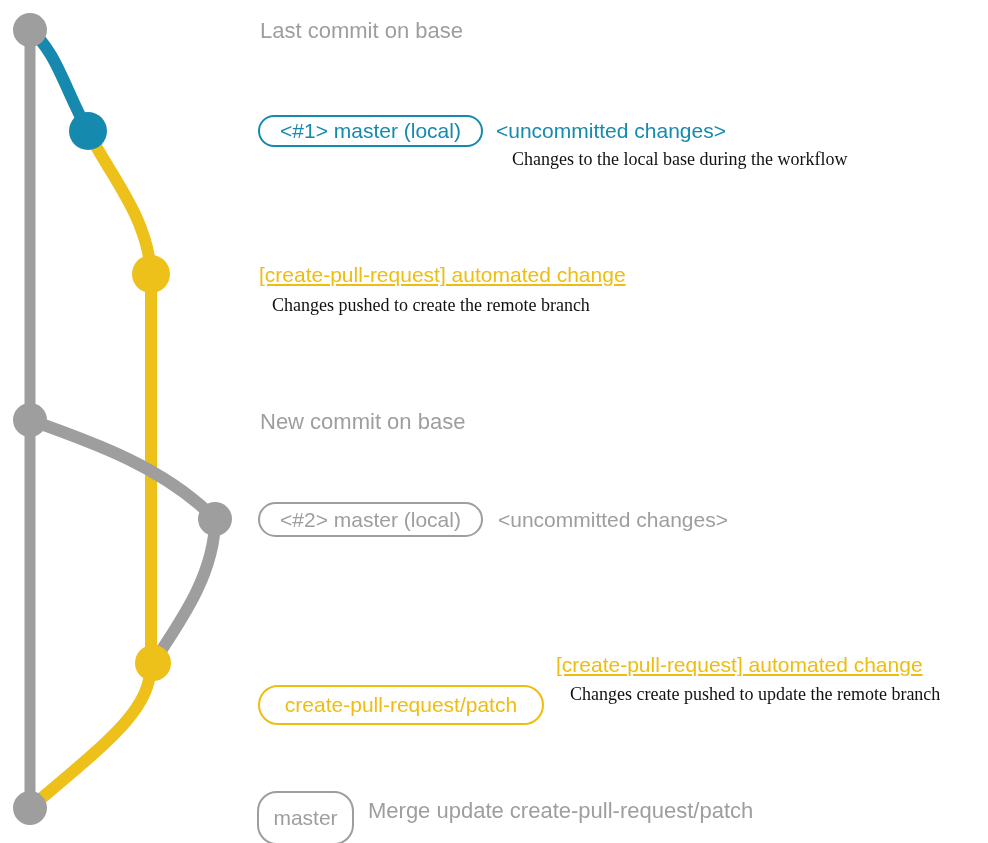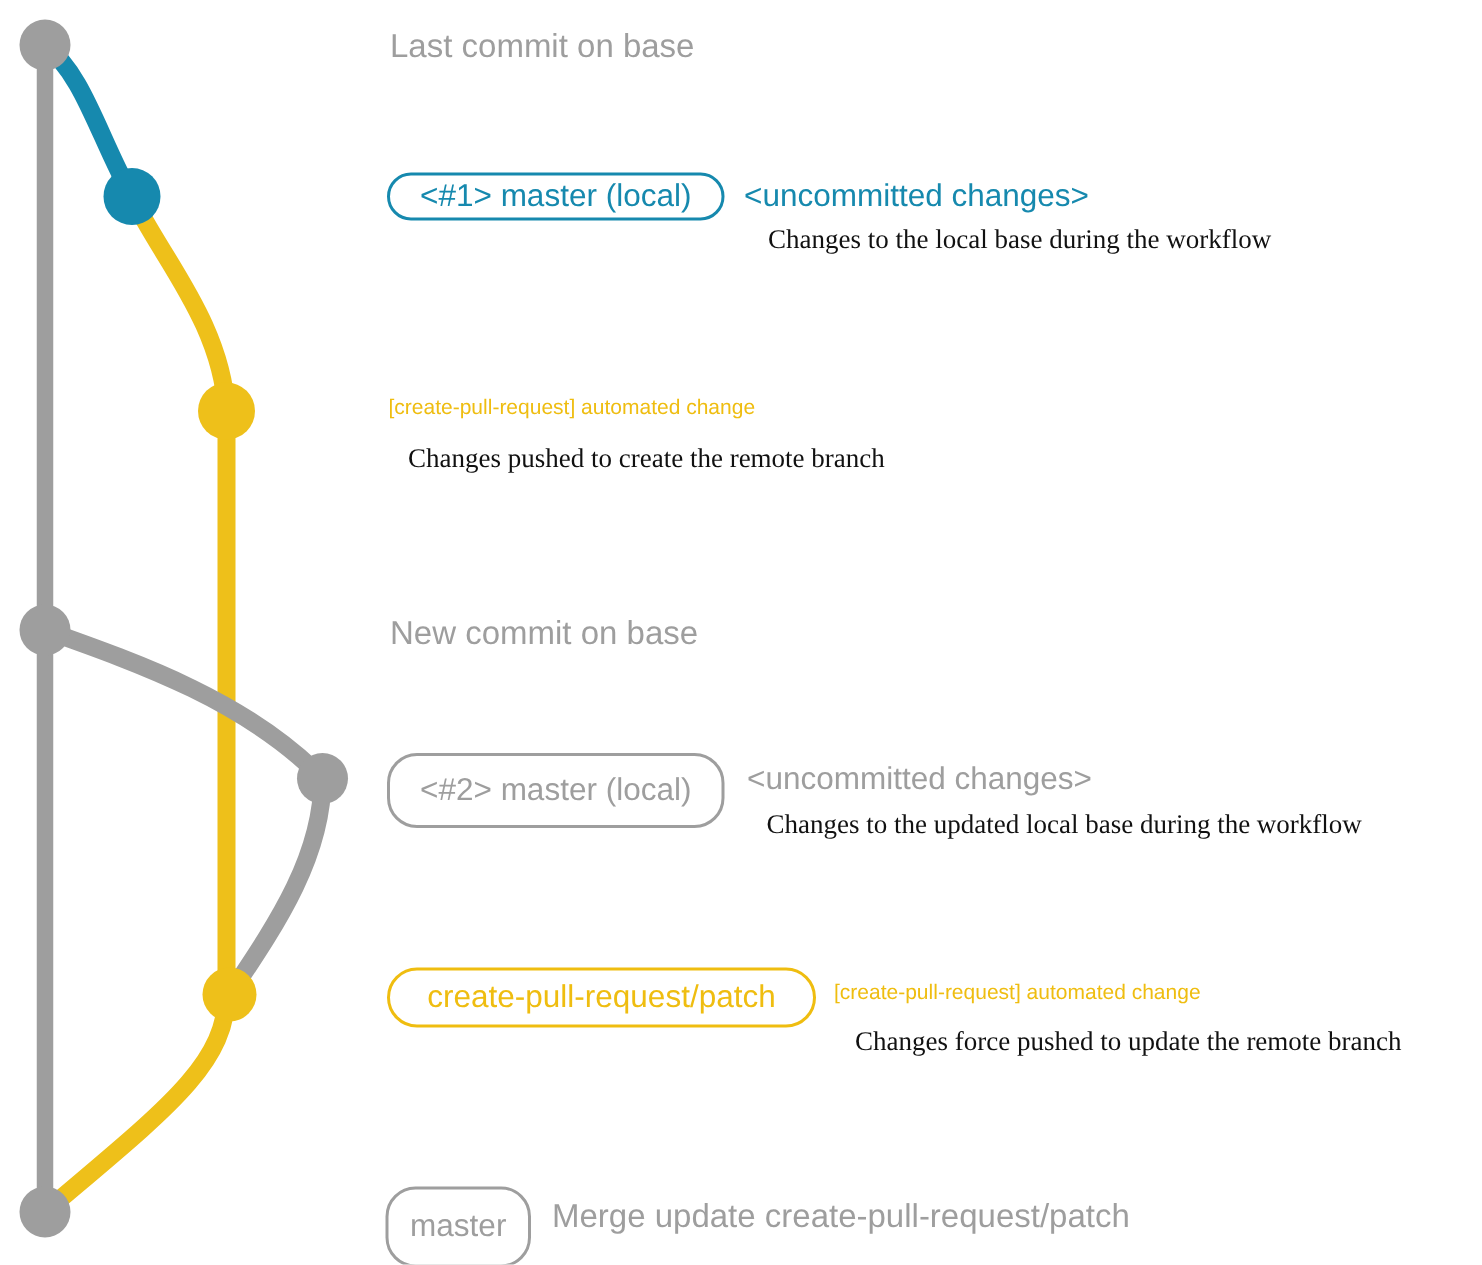--- a/index.html
+++ b/index.html
@@ -9,38 +9,38 @@
     font-family: "Liberation Sans", sans-serif;
     overflow: hidden; position: relative;
   }
   .canvas { position: absolute; inset: 0; width: 988px; height: 843px; }
   .graph-svg { position: absolute; left: 0; top: 0; }
   .ann { position: absolute; white-space: nowrap; }
 
   .label-gray  { font-size: 22px; color: var(--gray); }
   .title-blue  { font-size: 21px; color: var(--blue); }
   .title-gray  { font-size: 21px; color: var(--gray); }
-  .title-yellow{ font-size: 14px; color: var(--yellow_text); }
+  .title-yellow{ font-size: 21px; color: var(--yellow_text); text-decoration: underline; }
   .desc-serif  {
     font-family: "Liberation Serif", serif;
     font-size: 18px; color: var(--ink);
   }
 
   .pill {
     position: absolute; box-sizing: border-box;
     display: flex; align-items: center; justify-content: center;
     border-radius: 20px; background: var(--background, #fff);
     font-size: 21px; white-space: nowrap;
   }
   .pill-blue   { border: 2px solid var(--blue);        color: var(--blue); }
   .pill-gray   { border: 2px solid var(--gray);        color: var(--gray); }
-  .pill-yellow { border: 2px solid var(--yellow_text); color: var(--yellow_text); }
+  .pill-yellow { border: 2px solid var(--yellow_text); color: var(--yellow_text); margin-top: 40px; }
 
   .pill-local-master-1 { left: 258px; top: 115px; width: 225px; height: 32px; }
-  .pill-local-master-2 { left: 258px; top: 502px; width: 225px; height: 50px; }
+  .pill-local-master-2 { left: 258px; top: 502px; width: 225px; height: 35px; }
   .pill-patch          { left: 258px; top: 645px; width: 286px; height: 40px; }
   .pill-master         { left: 257px; top: 791px; width: 97px;  height: 54px; }
 
   .ann-last-commit   { left: 260px; top: 18px;  }
   .ann-uncommitted-1 { left: 496px; top: 119px; }
   .ann-desc-1        { left: 512px; top: 149px; }
   .ann-auto-1        { left: 259px; top: 263px; }
   .ann-desc-2        { left: 272px; top: 295px; }
   .ann-new-commit    { left: 260px; top: 409px; }
   .ann-uncommitted-2 { left: 498px; top: 508px; }
@@ -79,22 +79,21 @@
   <div class="ann title-blue ann-uncommitted-1">&lt;uncommitted changes&gt;</div>
   <div class="ann desc-serif ann-desc-1">Changes to the local base during the workflow</div>
 
   <div class="ann title-yellow ann-auto-1">[create-pull-request] automated change</div>
   <div class="ann desc-serif ann-desc-2">Changes pushed to create the remote branch</div>
 
   <div class="ann label-gray ann-new-commit">New commit on base</div>
 
   <div class="pill pill-gray pill-local-master-2">&lt;#2&gt; master (local)</div>
   <div class="ann title-gray ann-uncommitted-2">&lt;uncommitted changes&gt;</div>
-  <div class="ann desc-serif ann-desc-3">Changes to the updated local base during the workflow</div>
 
   <div class="pill pill-yellow pill-patch">create-pull-request/patch</div>
   <div class="ann title-yellow ann-auto-2">[create-pull-request] automated change</div>
-  <div class="ann desc-serif ann-desc-4">Changes force pushed to update the remote branch</div>
+  <div class="ann desc-serif ann-desc-4">Changes create pushed to update the remote branch</div>
 
   <div class="pill pill-gray pill-master">master</div>
   <div class="ann label-gray ann-merge">Merge update create-pull-request/patch</div>
 
 </div>
 
 </body></html>

